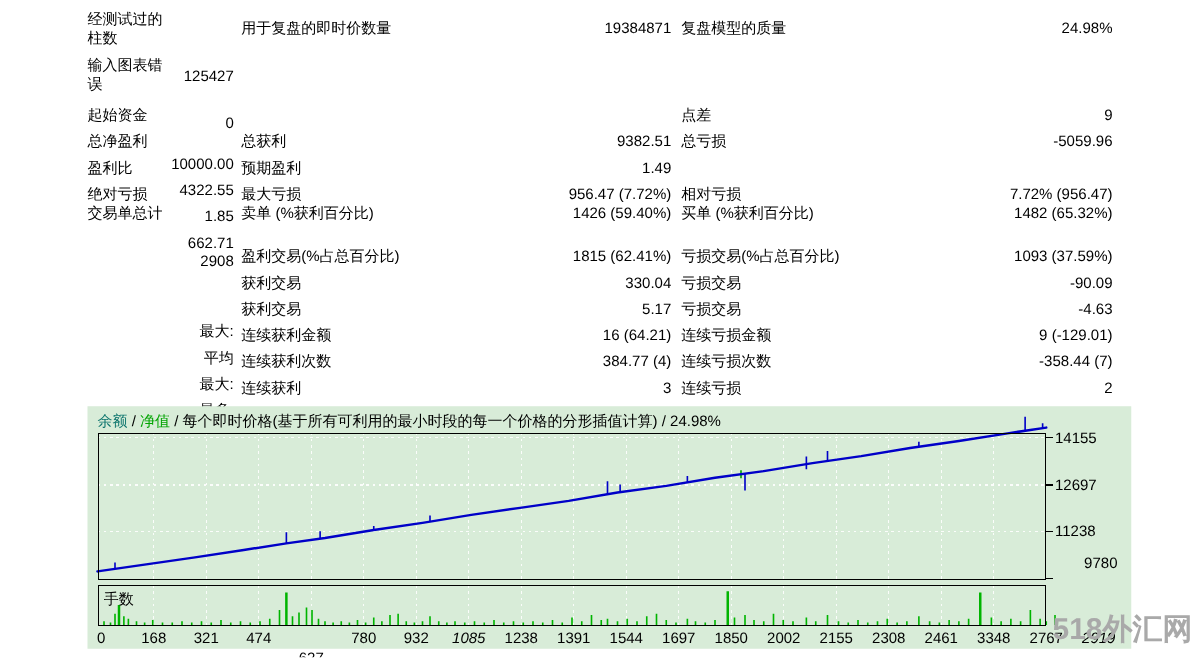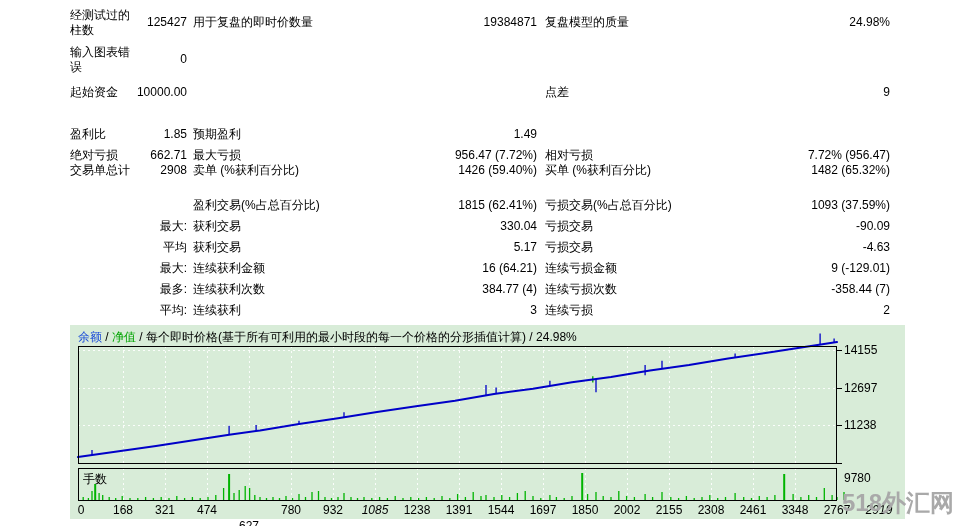--- a/index.html
+++ b/index.html
@@ -4,30 +4,30 @@
 <style>
   html,body{margin:0;padding:0;background:#fff;}
   .page{position:relative;width:957px;height:526px;background:#fff;overflow:hidden;
         font-family:"Liberation Sans","DejaVu Sans",sans-serif;font-size:12px;color:#000;}
   
   #stats{position:absolute;left:0;top:0;width:957px;height:325px;}
   .srow{position:absolute;left:0;width:957px;height:30px;}
   .srow span{position:absolute;top:0;line-height:15px;white-space:nowrap;}
   .c1l{left:70px;width:112px;text-align:left;}
   .srow.tall .c1l{width:64px;white-space:normal;}
-  .c1v{left:100px;width:87px;text-align:right;}
+  .c1v{left:100px;width:87px;text-align:right;margin-top:39px;}
   .c2l{left:193px;width:230px;text-align:left;}
   .c2v{left:375px;width:162px;text-align:right;}
   .c3l{left:545px;width:230px;text-align:left;}
   .c3v{left:720px;width:170px;text-align:right;}
   .srow.tall span:not(.c1l){top:7px;}
   
   .panel{position:absolute;left:70px;top:325px;width:835px;height:194px;background:#d8ecd8;}
   .chart-header{position:absolute;left:8px;top:4px;white-space:nowrap;}
-  .chart-header .bal{color:#1d4ed8;}
+  .chart-header .bal{color:#0f766e;}
   .chart-header .eq{color:#00a400;}
   #chart{position:absolute;left:0;top:0;width:835px;height:194px;}
   .ylab{position:absolute;left:774px;width:50px;height:15px;line-height:15px;text-align:left;}
   .xlab{position:absolute;top:178px;width:40px;height:14px;line-height:14px;text-align:center;}
   .lots{position:absolute;left:13px;top:146px;}
   .watermark{position:absolute;left:842px;top:487px;font-size:24px;font-weight:bold;
              color:#a9a9a9;letter-spacing:0px;white-space:nowrap;z-index:10;}
 </style>
 </head>
 <body>
@@ -44,20 +44,28 @@
       </div>
       <div class="srow tall" style="top: 45px;">
         <span class="c1l">输入图表错误</span>
         <span class="c1v">0</span>
       </div>
       <div class="srow" style="top: 85px;">
         <span class="c1l">起始资金</span>
         <span class="c1v">10000.00</span>
         <span class="c3l">点差</span>
         <span class="c3v">9</span>
+      </div>
+      <div class="srow" style="top: 106px;">
+        <span class="c1l">总净盈利</span>
+        <span class="c1v">4322.55</span>
+        <span class="c2l">总获利</span>
+        <span class="c2v">9382.51</span>
+        <span class="c3l">总亏损</span>
+        <span class="c3v">-5059.96</span>
       </div>
       <div class="srow" style="top: 127px;">
         <span class="c1l">盈利比</span>
         <span class="c1v">1.85</span>
         <span class="c2l">预期盈利</span>
         <span class="c2v">1.49</span>
       </div>
       <div class="srow" style="top: 148px; padding-left: 32px;">
         <span class="c1l">绝对亏损</span>
         <span class="c1v">662.71</span>
@@ -287,21 +295,21 @@
         <line x1="767" y1="25" x2="772" y2="25" stroke="#000000" stroke-width="1" shape-rendering="crispEdges"></line>
         <line x1="767" y1="63" x2="772" y2="63" stroke="#000000" stroke-width="1" shape-rendering="crispEdges"></line>
         <line x1="767" y1="100" x2="772" y2="100" stroke="#000000" stroke-width="1" shape-rendering="crispEdges"></line>
         <line x1="767" y1="138" x2="772" y2="138" stroke="#000000" stroke-width="1" shape-rendering="crispEdges"></line>
       </svg>
 
     <div id="ylabels">
         <div class="ylab" style="top: 18px;">14155</div>
         <div class="ylab" style="top: 56px;">12697</div>
         <div class="ylab" style="top: 93px;">11238</div>
-        <div class="ylab" style="top: 146px;">9780</div>
+        <div class="ylab" style="top: 118px; text-align: right;">9780</div>
       </div>
     <div id="xlabels">
         <div class="xlab" style="left: -9px;">0</div>
         <div class="xlab" style="left: 33px;">168</div>
         <div class="xlab" style="left: 75px;">321</div>
         <div class="xlab" style="left: 117px;">474</div>
         <div class="xlab" style="left: 159px; margin-top: 16px;">627</div>
         <div class="xlab" style="left: 201px;">780</div>
         <div class="xlab" style="left: 243px;">932</div>
         <div class="xlab" style="left: 285px; font-style: italic;">1085</div>

